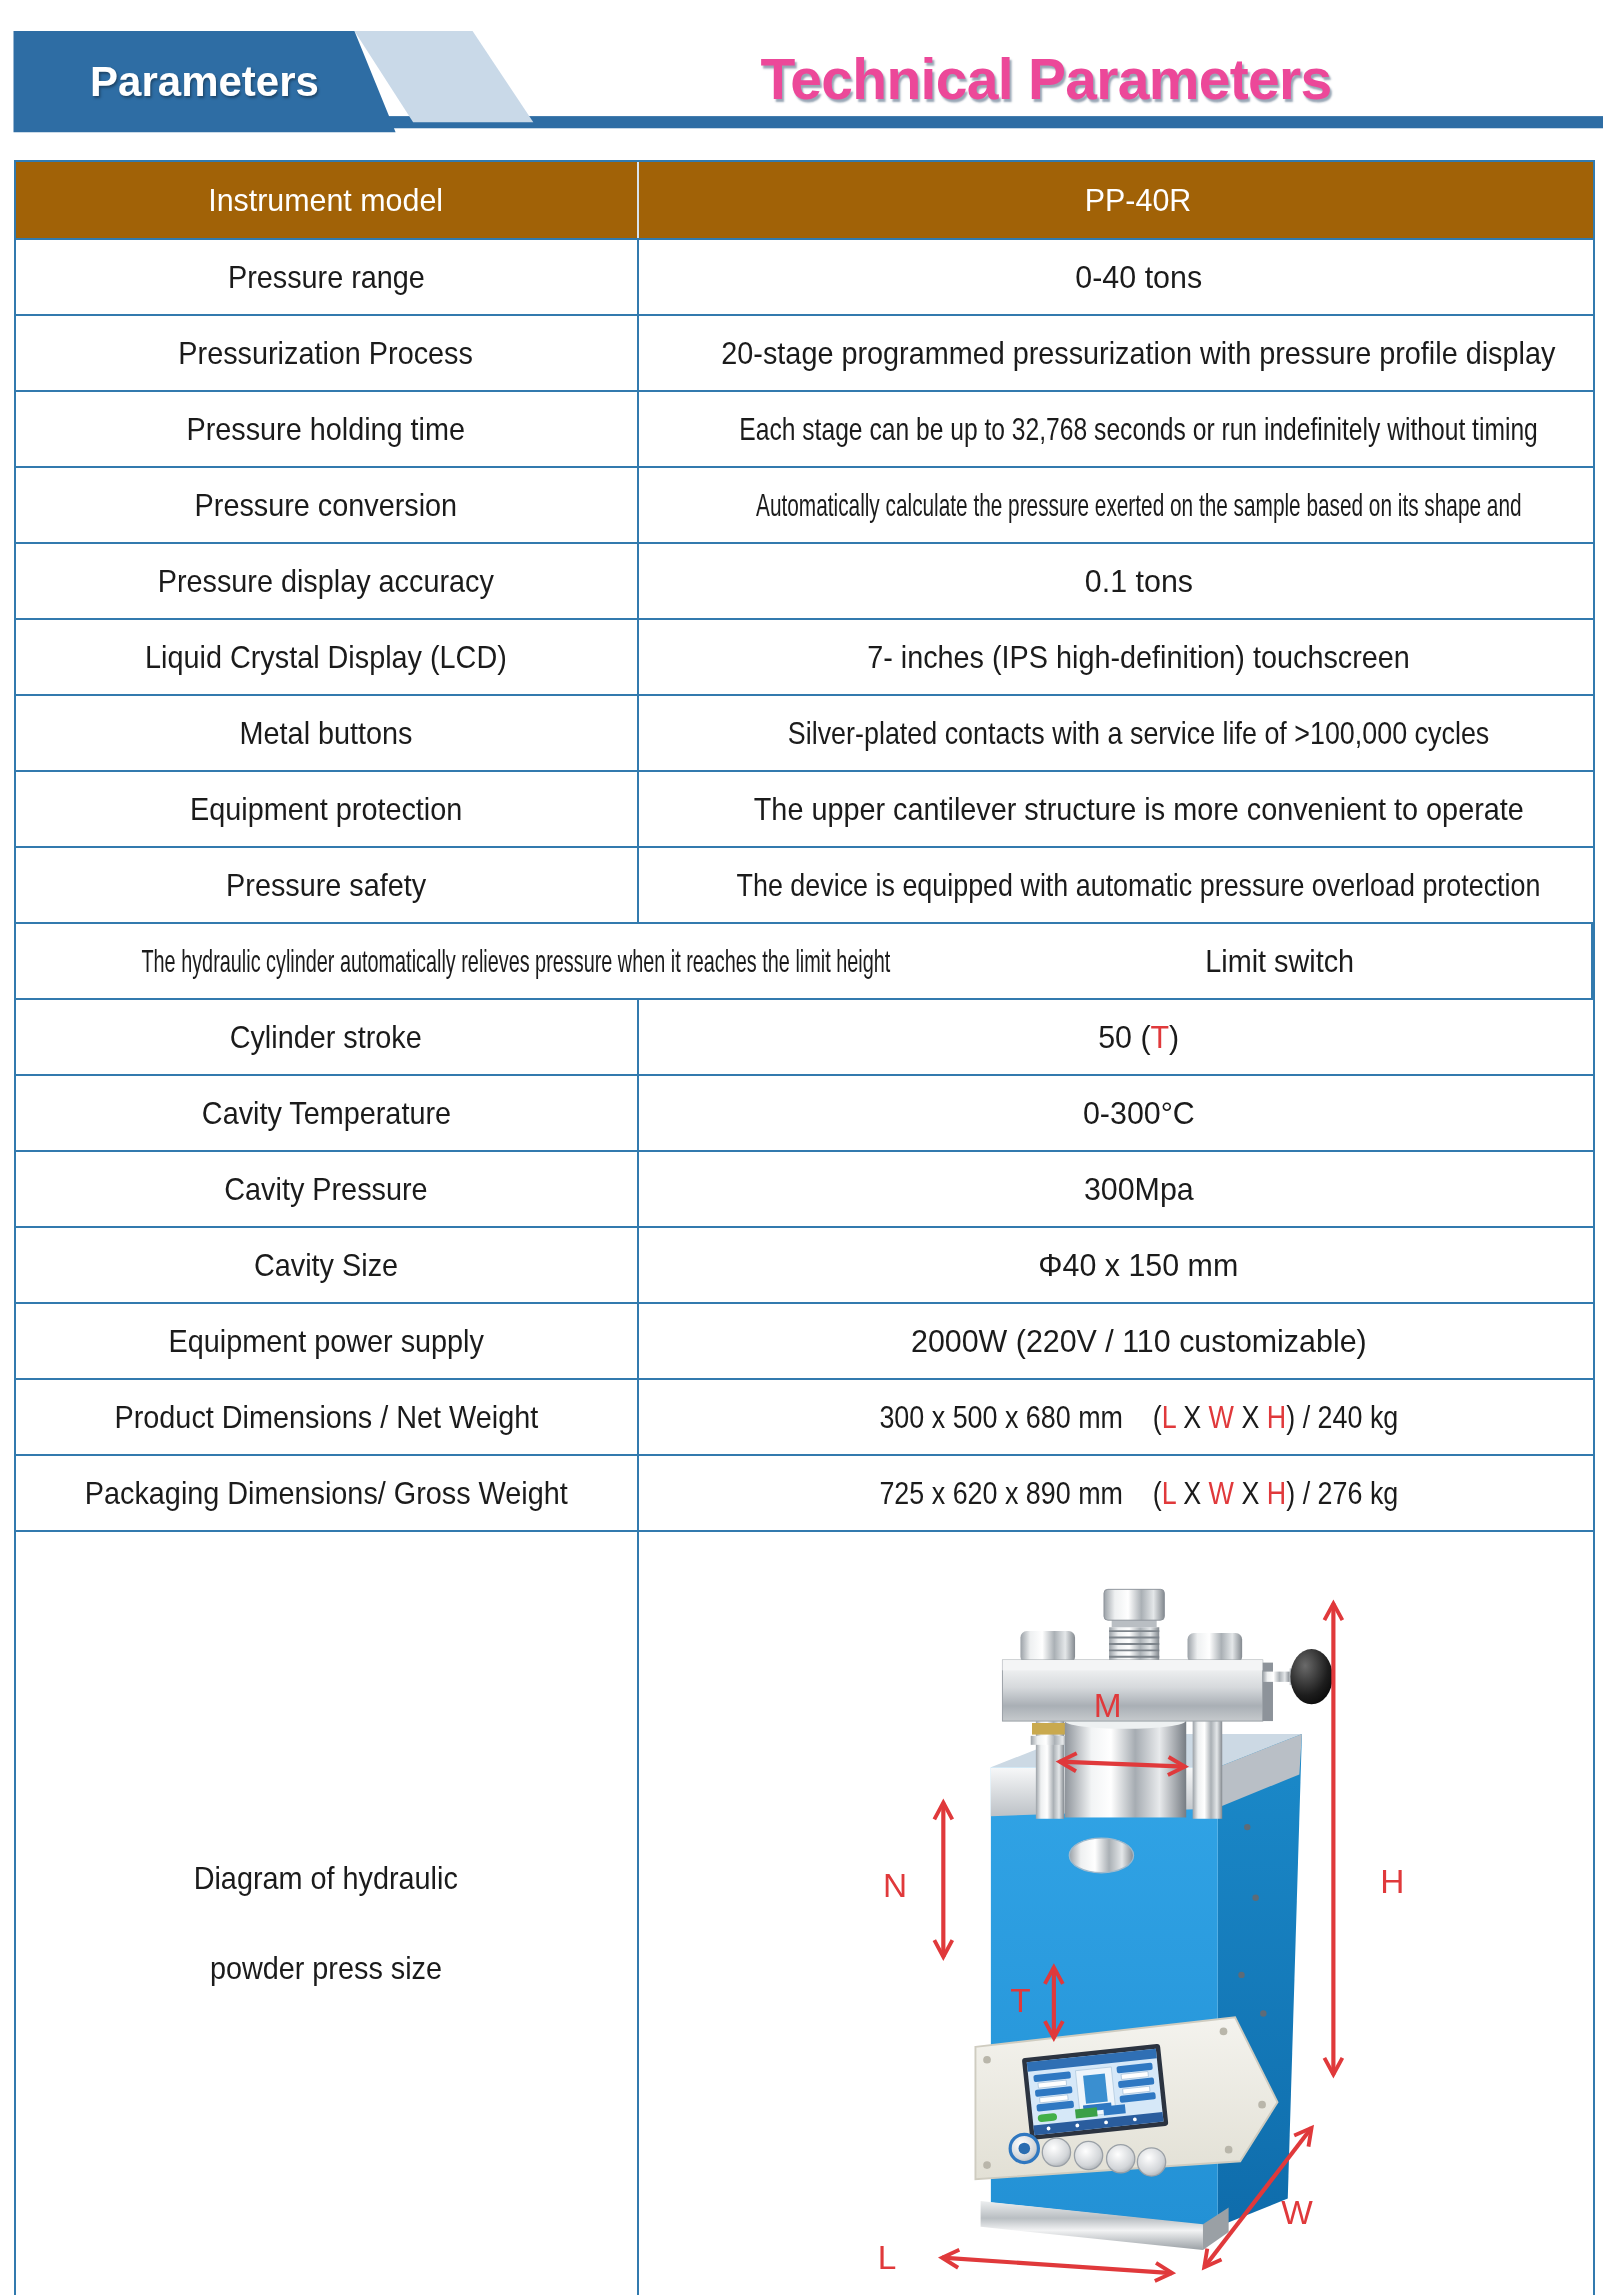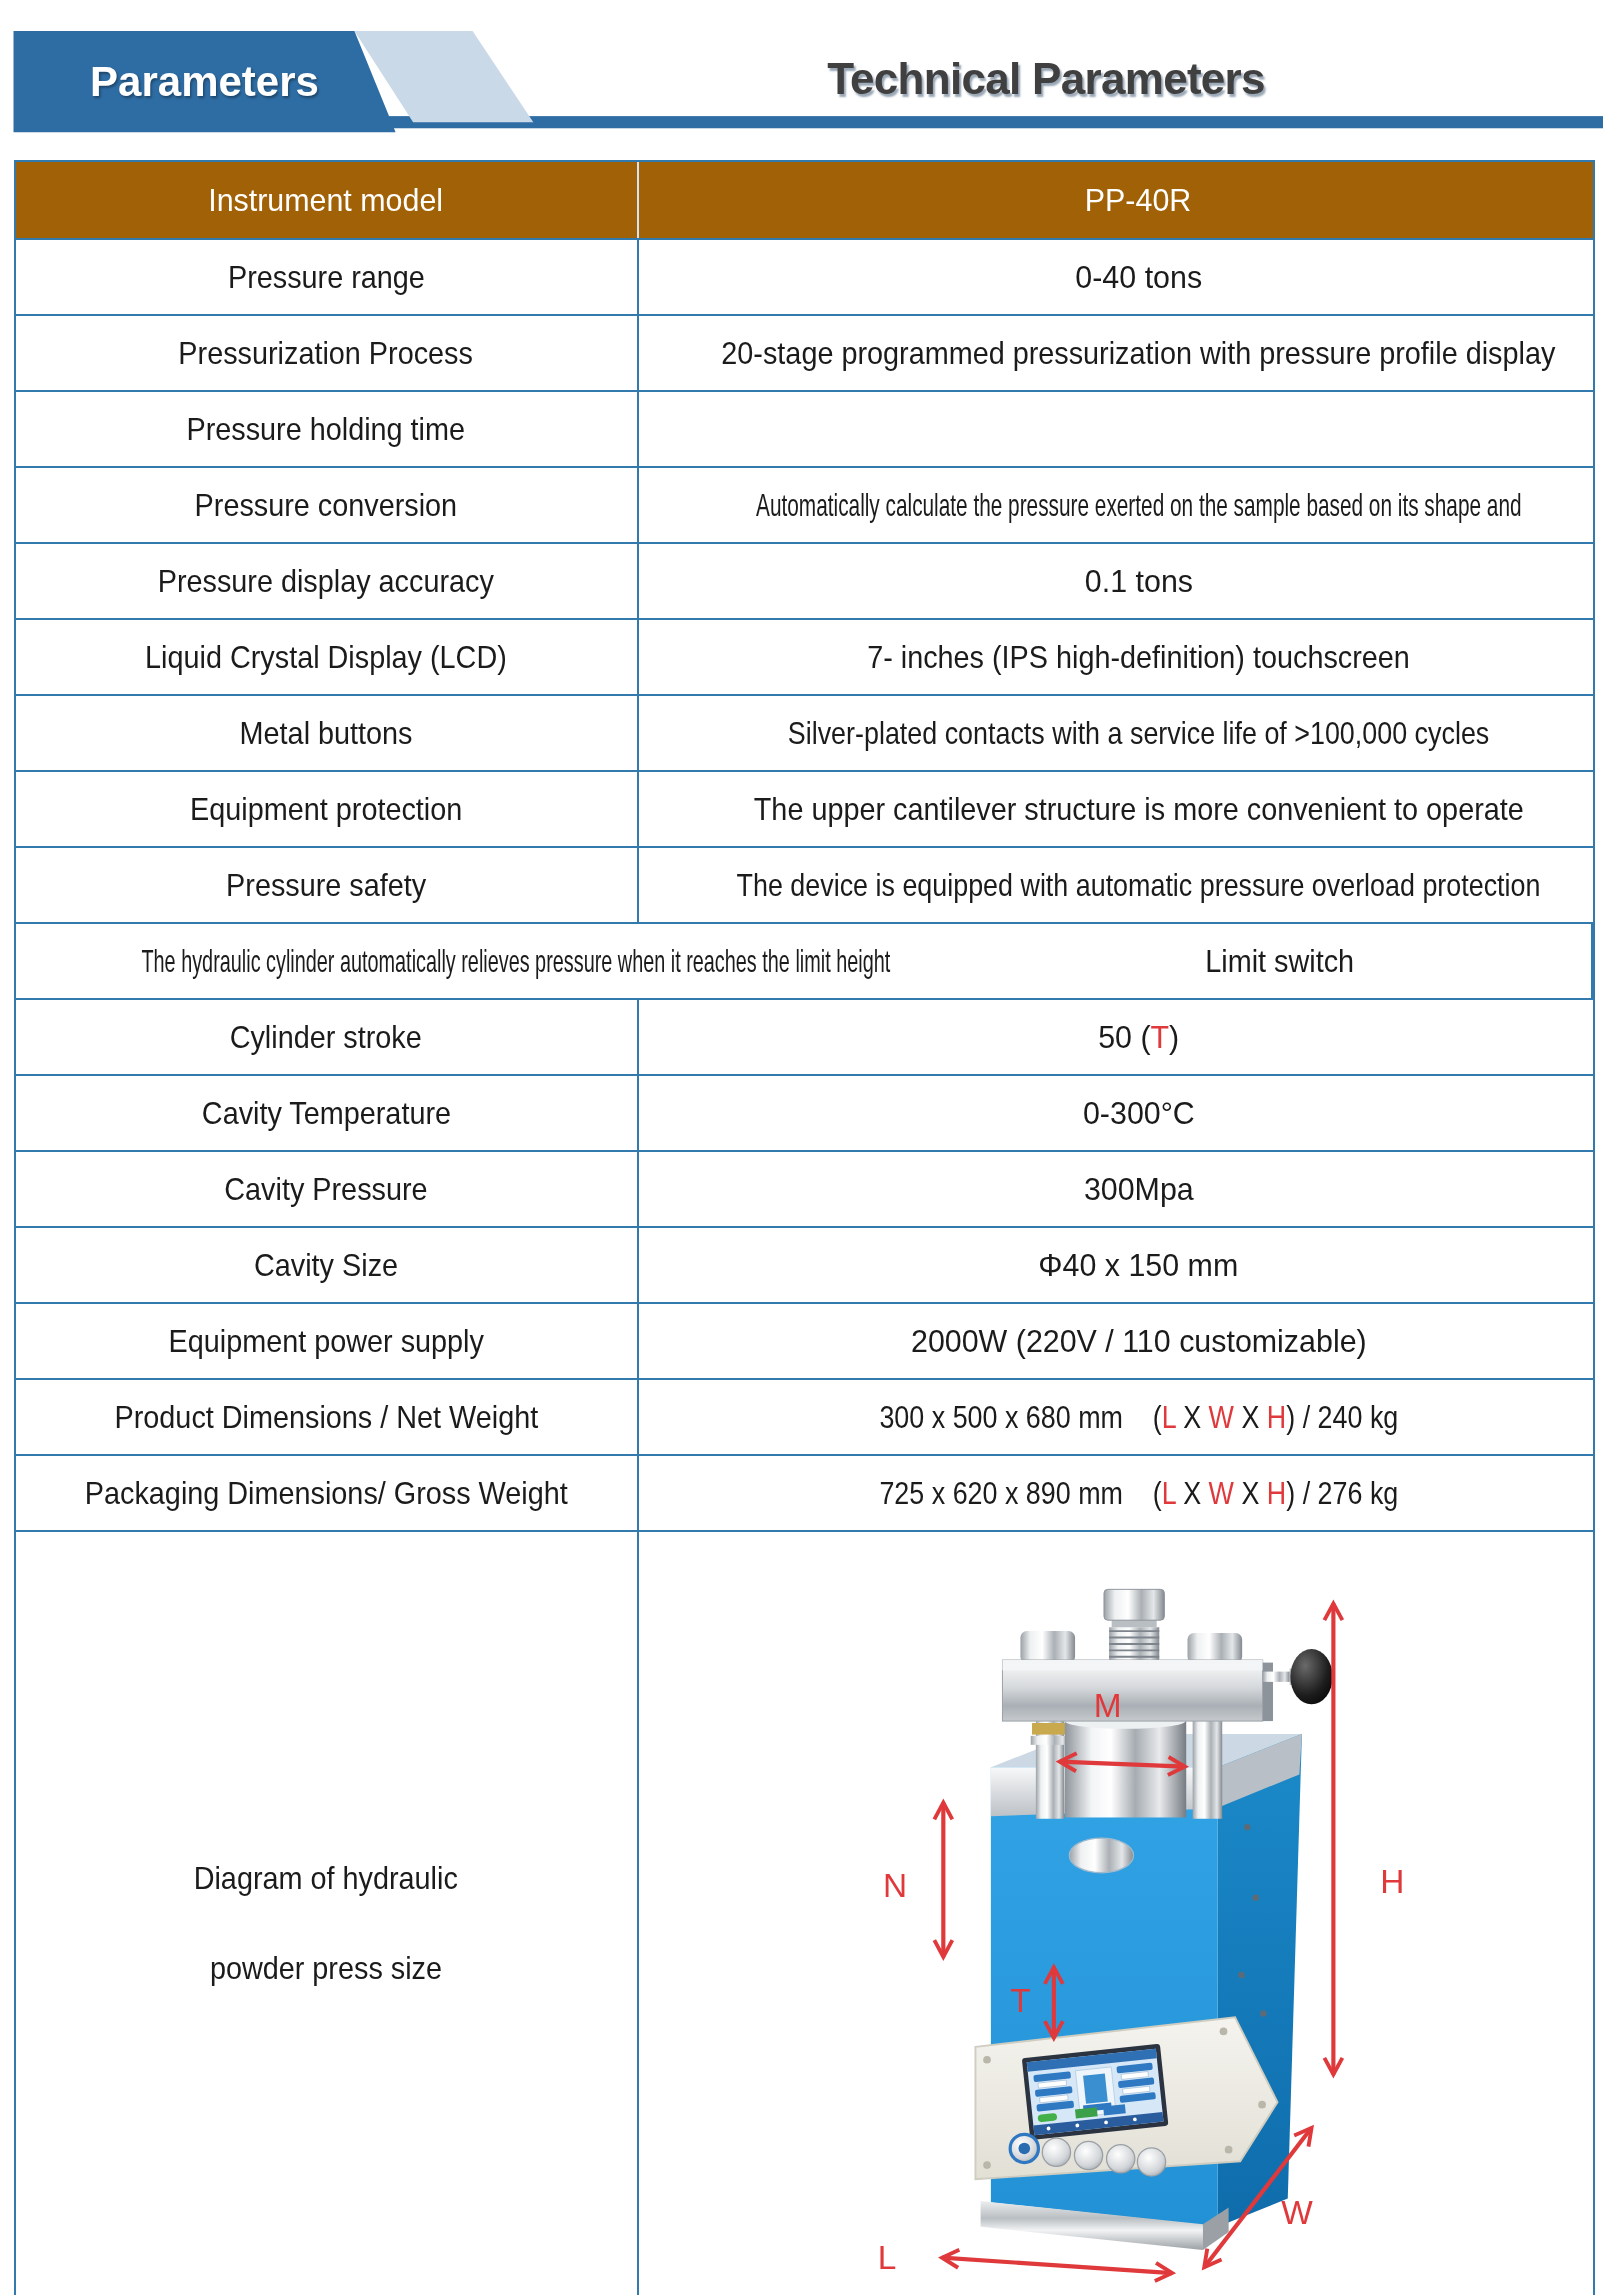--- a/index.html
+++ b/index.html
@@ -5,21 +5,21 @@
   html,body{margin:0;padding:0;background:#ffffff;}
   body{width:1604px;height:2295px;position:relative;font-family:"Liberation Sans",sans-serif;-webkit-font-smoothing:antialiased;}
 
   
   .hdr{position:relative;width:1448px;height:160px;}
   .para-light{position:absolute;left:0;top:0;width:1604px;height:160px;}
   .banner-text{position:absolute;left:13.5px;top:31px;width:382px;height:101px;display:flex;align-items:center;justify-content:center;
     color:#ffffff;font-size:42px;font-weight:bold;letter-spacing:0;
     text-shadow:1.3px 2px 2.7px rgba(0,0,0,.38);}
   .page-title{position:absolute;left:675px;top:35px;width:742px;height:88px;display:flex;align-items:center;justify-content:center;
-    color:#404040;font-size:44px;font-weight:bold;letter-spacing:-0.7px;
+    color:#ec4899;font-size:57px;font-weight:bold;letter-spacing:-0.7px;
     text-shadow:2px 2.7px 2px rgba(26,58,92,.45);}
 
   
   .spec-table{position:absolute;left:13.5px;top:160px;width:1577px;border:2px solid #327aae;background:#fff;}
   .trow{display:flex;height:74px;border-top:2px solid #327aae;}
   .trow:first-child{border-top:none;}
   .trow.head{height:76px;background:#a16207;}
   .cell{display:flex;align-items:center;justify-content:center;overflow:hidden;}
   .lbl-cell{width:621px;border-right:2px solid #327aae;}
   .trow.head .lbl-cell{border-right-color:#d7e4ef;}
@@ -80,20 +80,23 @@
         <span class="txt lbl">Pressurization Process</span>
       </div>
     <div class="cell val-cell">
         <span class="txt sx90">20-stage programmed pressurization with pressure profile display</span>
       </div>
   </div>
 
   <div class="trow">
     <div class="cell lbl-cell">
         <span class="txt lbl">Pressure holding time</span>
+      </div>
+    <div class="cell val-cell">
+        <span class="txt sx77">Each stage can be up to 32,768 seconds or run indefinitely without timing</span>
       </div>
   </div>
 
   <div class="trow">
     <div class="cell lbl-cell">
         <span class="txt lbl">Pressure conversion</span>
       </div>
     <div class="cell val-cell">
         <span class="txt sx65">Automatically calculate the pressure exerted on the sample based on its shape and</span>
       </div>

